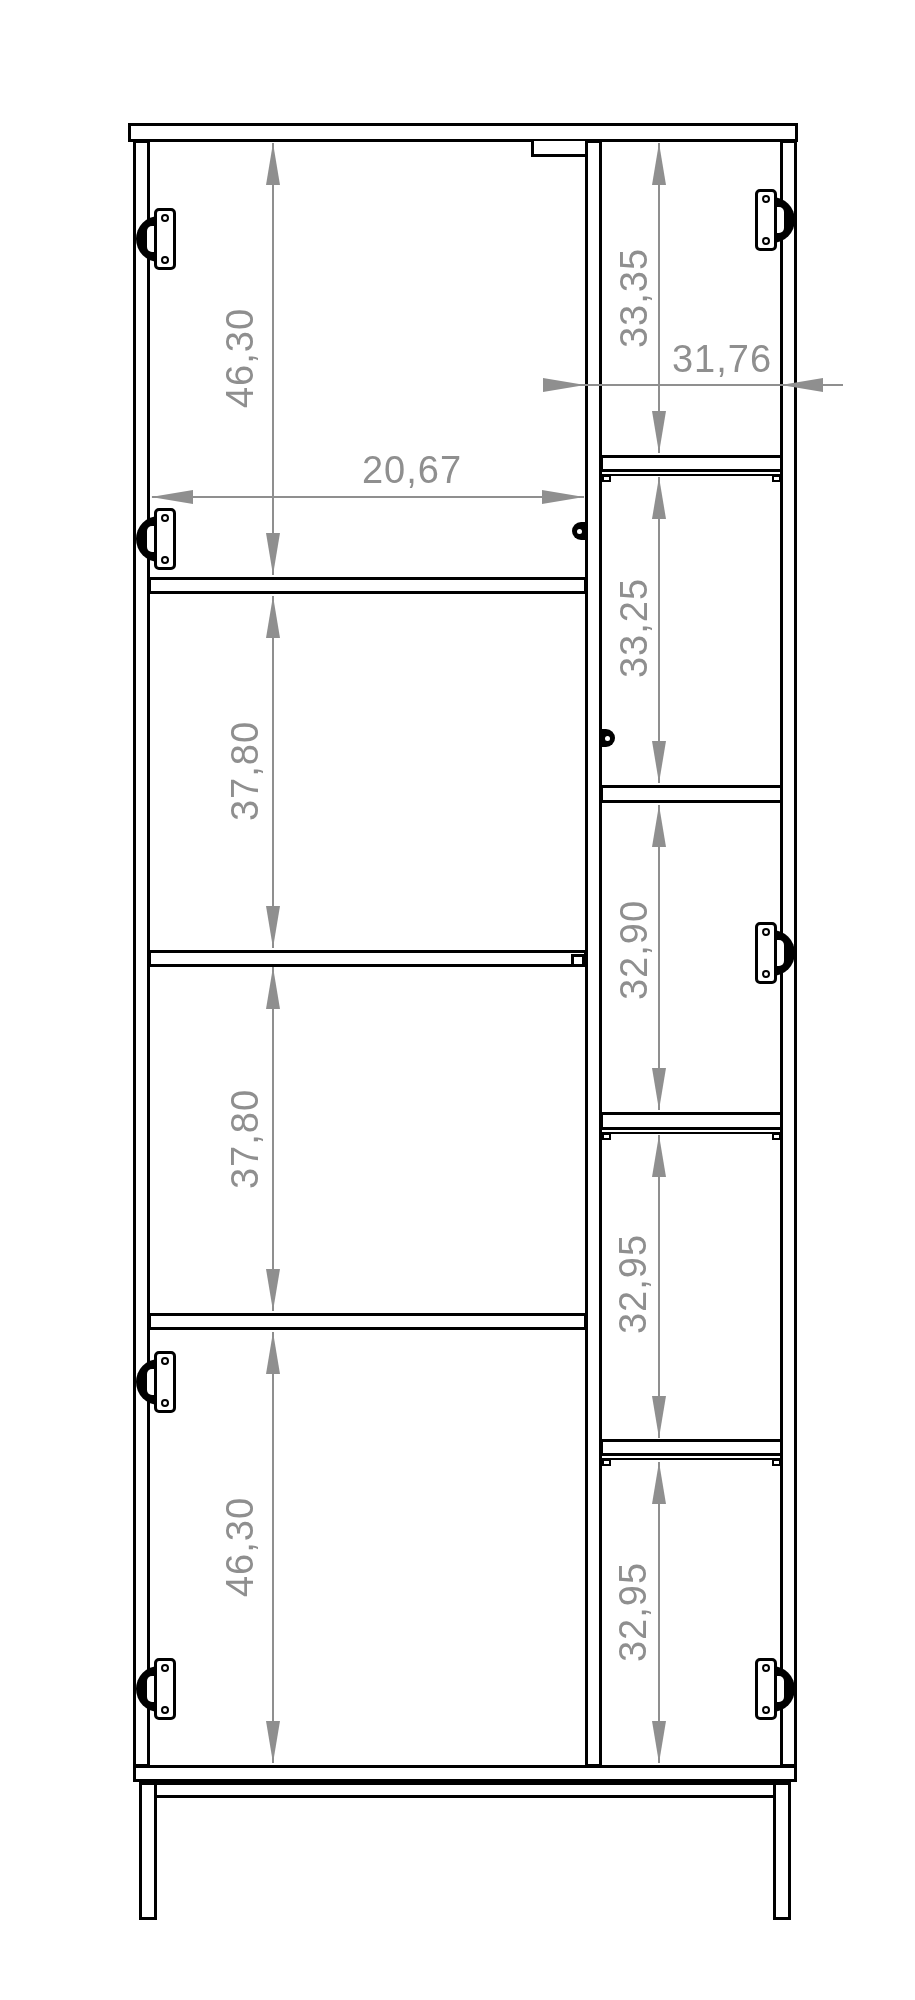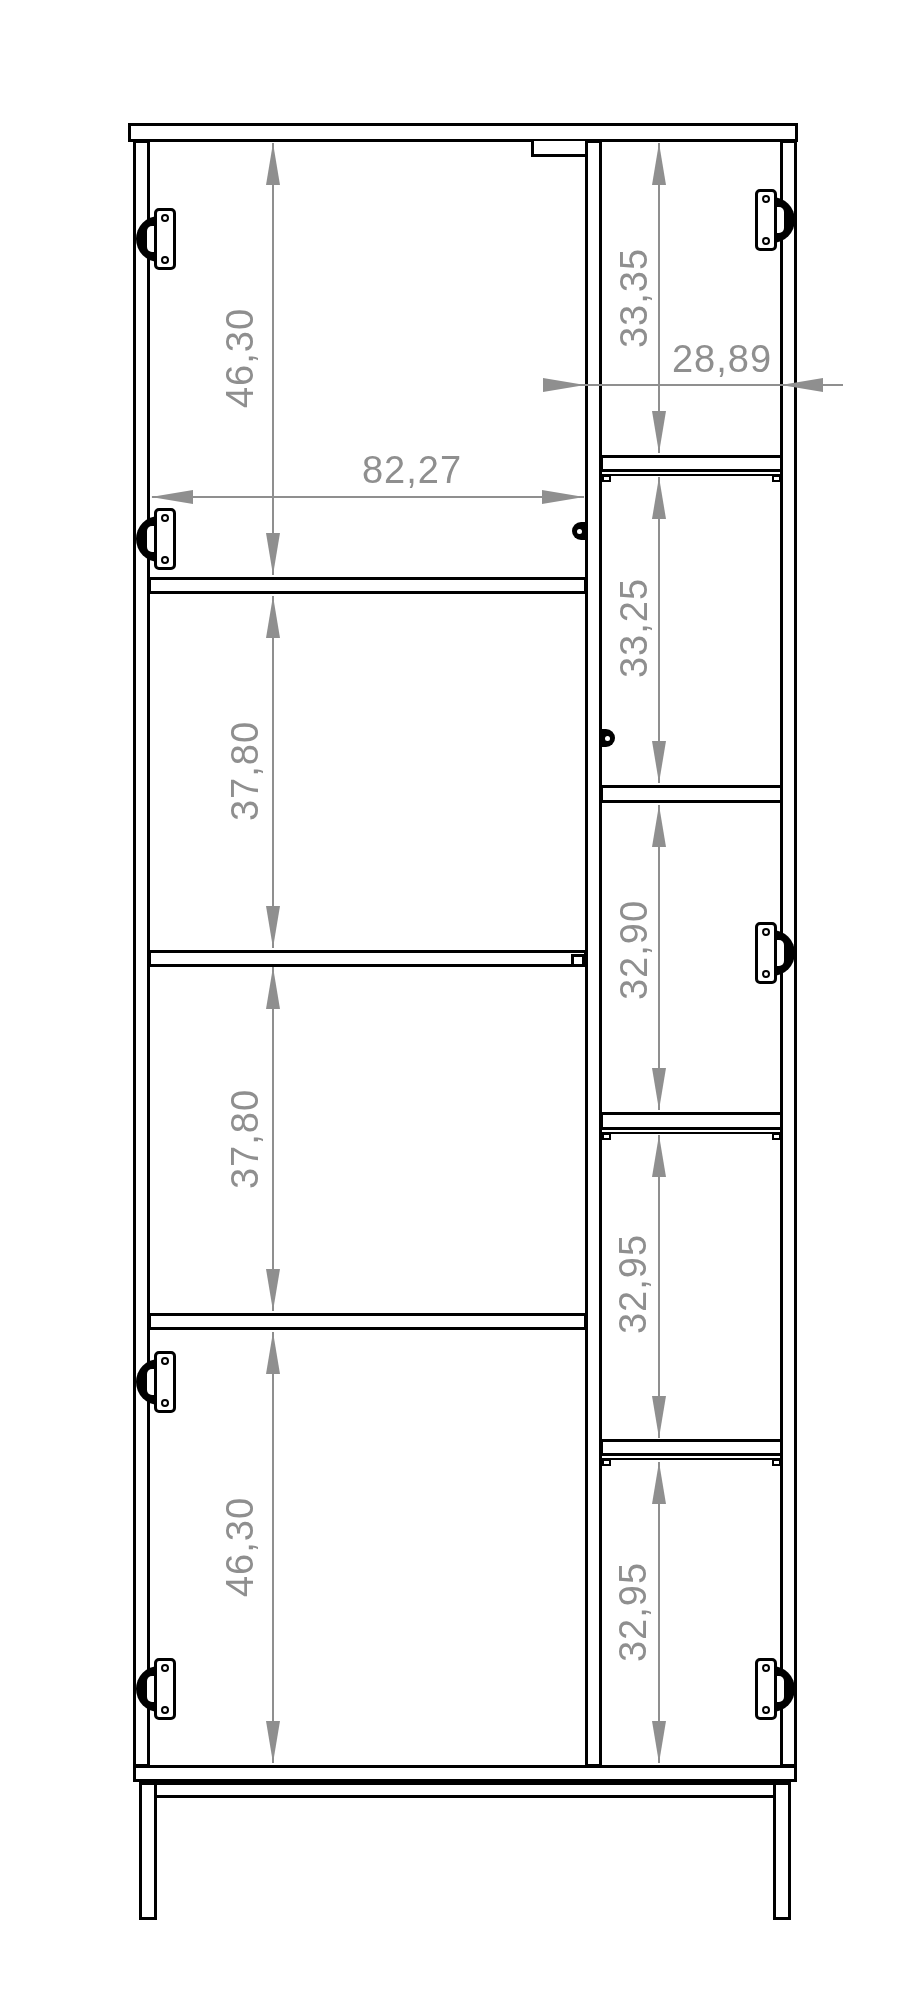--- a/index.html
+++ b/index.html
@@ -190,16 +190,16 @@
   <div class="dim-label v" style="left:245px;top:771px;">37,80</div>
   <div class="dim-label v" style="left:245px;top:1139px;">37,80</div>
   <div class="dim-label v" style="left:240px;top:1547px;">46,30</div>
 
   <div class="dim-label v" style="left:634px;top:298px;">33,35</div>
   <div class="dim-label v" style="left:634px;top:628px;">33,25</div>
   <div class="dim-label v" style="left:634px;top:950px;">32,90</div>
   <div class="dim-label v" style="left:633px;top:1284px;">32,95</div>
   <div class="dim-label v" style="left:633px;top:1612px;">32,95</div>
 
-  <div class="dim-label" style="left:412px;top:470px;">82,27</div>
-  <div class="dim-label" style="left:722px;top:359px;">28,89</div>
+  <div class="dim-label" style="left:412px;top:470px;">20,67</div>
+  <div class="dim-label" style="left:722px;top:359px;">31,76</div>
 
 </div>
 
 </body></html>

